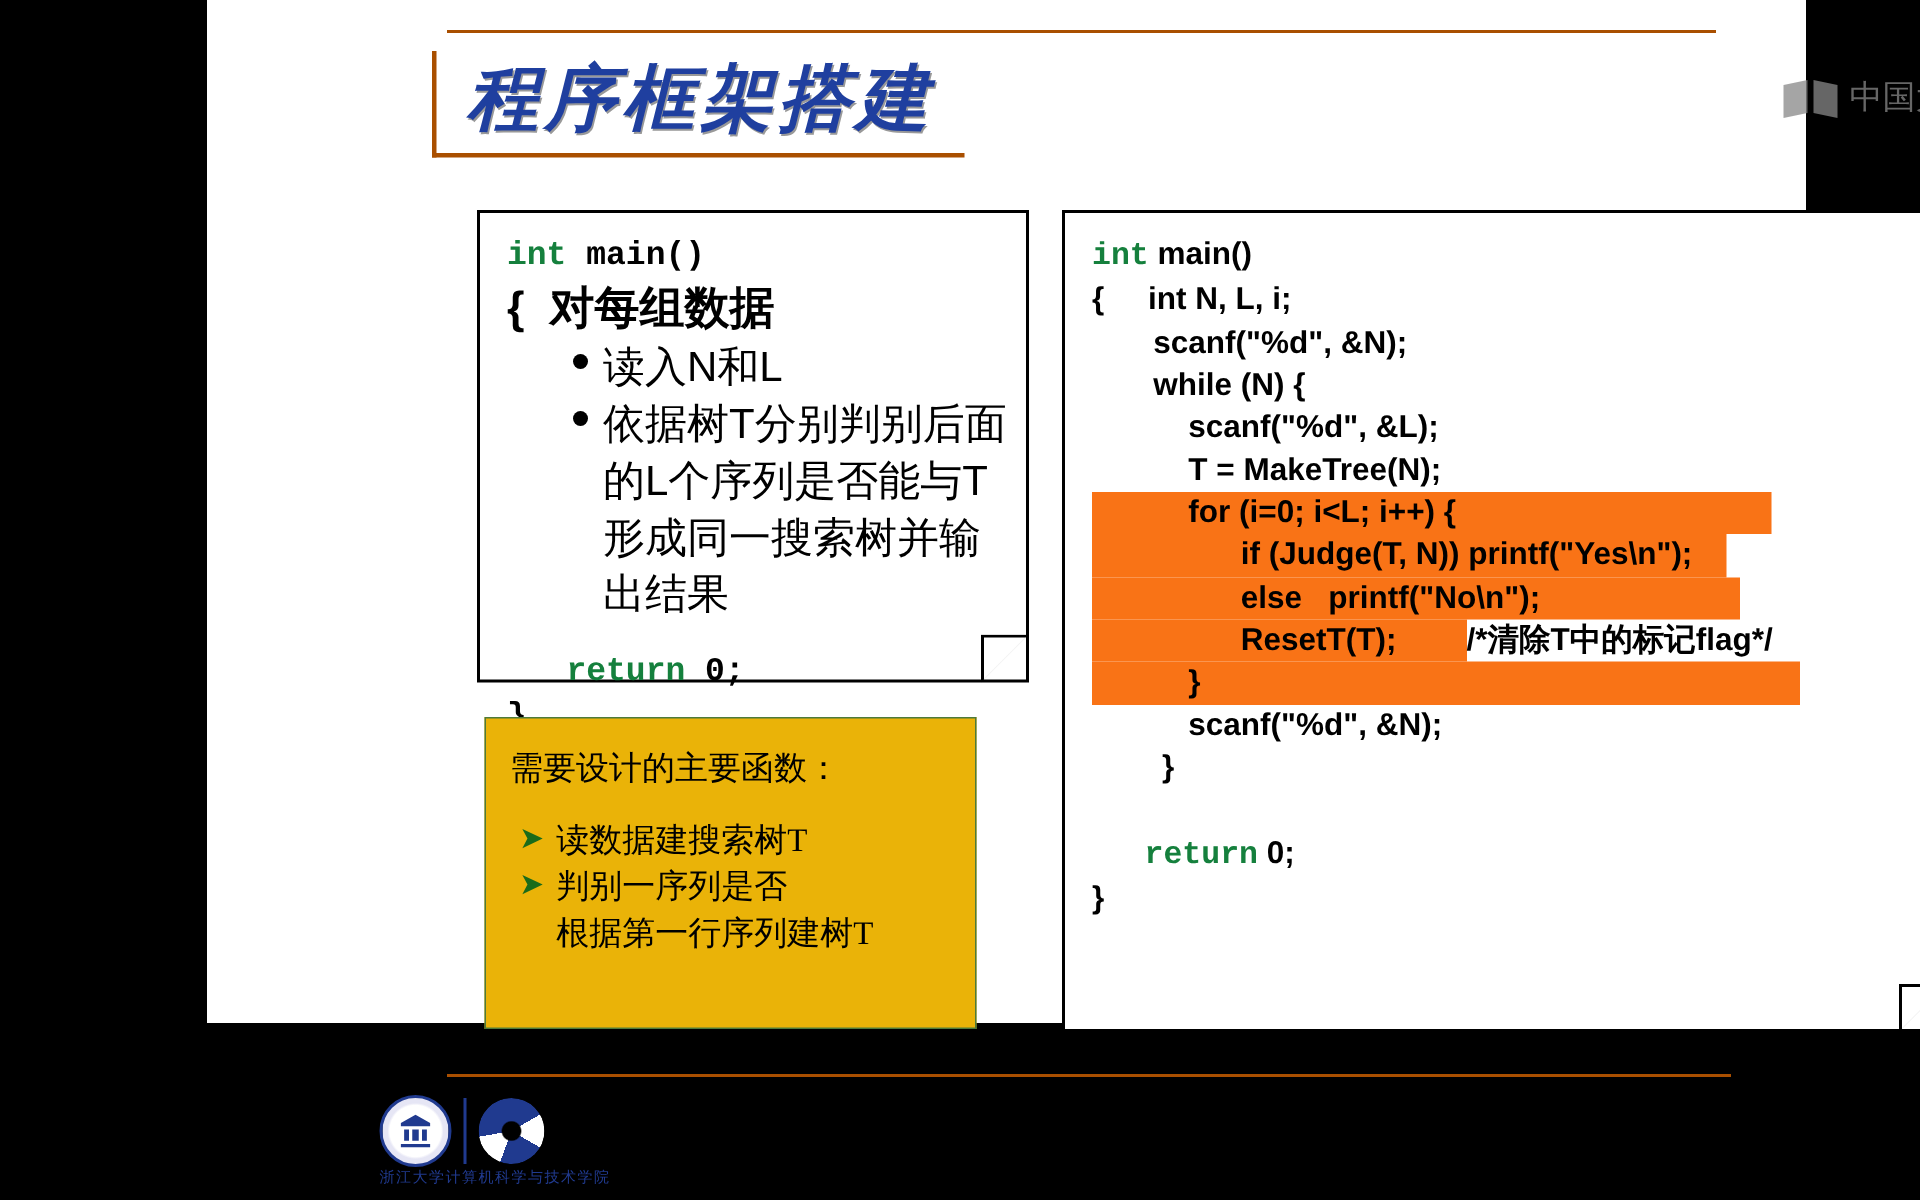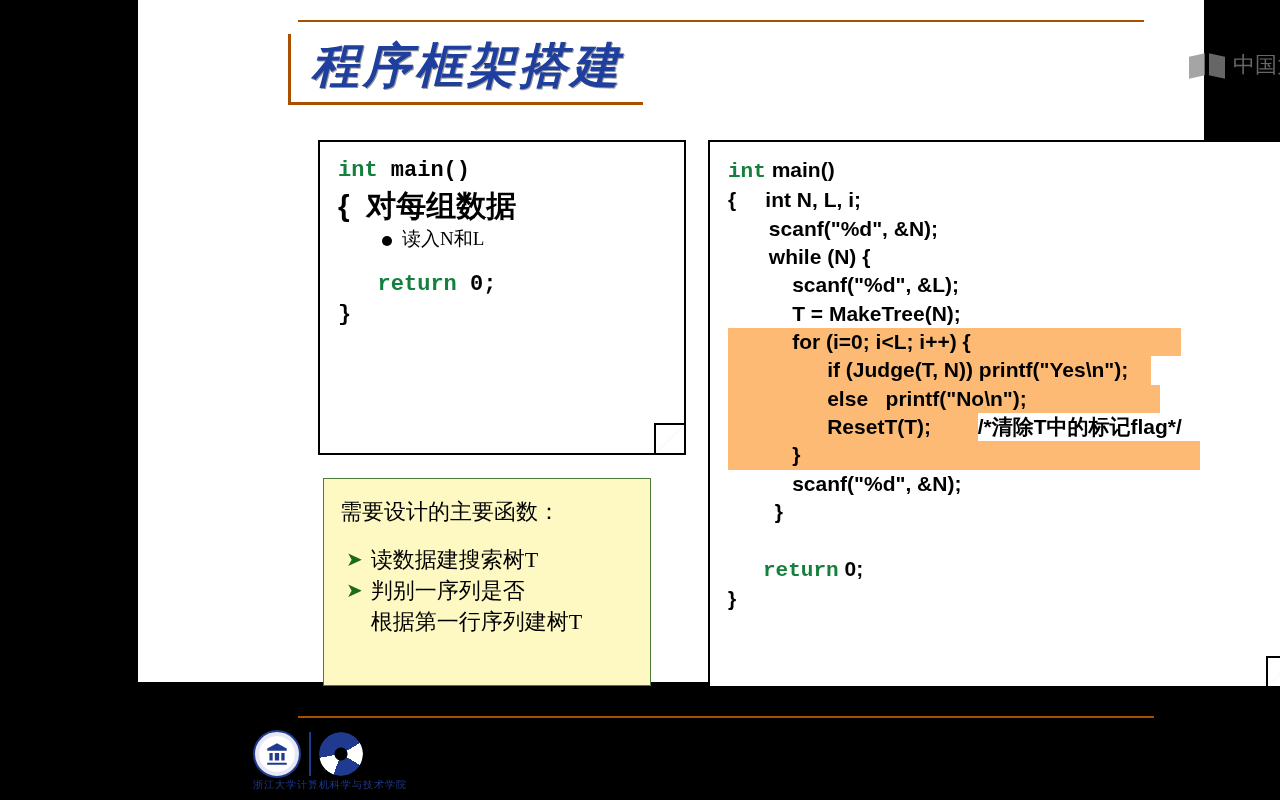--- a/index.html
+++ b/index.html
@@ -75,35 +75,35 @@
     position:absolute; right:-2px; bottom:-2px; width:28px; height:28px;
     background:linear-gradient(135deg,#fff 48%, #ddd 52%);
     border:2px solid #000;
     clip-path: polygon(0 100%, 100% 0, 0 0);
   }
 
   .box-left1 { left: 180px; top: 140px; width: 368px; height: 315px; padding: 14px 10px 10px 18px; }
   .box-right { left: 570px; top: 140px; width: 590px; height: 548px; padding: 14px 10px 10px 18px; }
   .box-left2 {
     left: 185px; top: 478px; width: 328px; height: 208px;
-    background: #fef9c3; border: 1.5px solid #4e7a3a;
+    background: #eab308; border: 1.5px solid #4e7a3a;
     padding: 18px 12px 2px 16px;
     box-sizing: border-box;
     position: absolute;
   }
 
   .code { font-family: "Courier New", monospace; font-size: 22px; font-weight: bold; line-height: 1.35; white-space: pre; }
   .code-r { font-family: "Arial", "Microsoft YaHei", sans-serif; font-size: 21px; font-weight: bold; line-height: 1.35; white-space: pre-wrap; }
   .kw { color: #15803d; }
   .cn { font-family: Liberation Sans, sans-serif; font-size: 30px; }
   .bullet { display:flex; align-items:flex-start; margin-left: 44px; }
   .bullet .dot { width:10px; height:10px; background:#000; border-radius:50%; margin-top:10px; margin-right:10px; flex-shrink:0; }
-  .bullet .txt { font-family:Liberation Serif, serif; font-size:19px; line-height:1.35; }
-
-  .hl { background: #fdba74; display: inline-block; text-align: right; }
+  .bullet .txt { font-family:Liberation Sans, sans-serif; font-size:28px; line-height:1.35; }
+
+  .hl { background: #f97316; display: inline-block; text-align: right; }
 
   .green-box { font-size: 22px; }
   .green-box .hd { margin-bottom: 18px; }
   .green-box .arrow-row { display:flex; align-items:flex-start; margin-left:6px; line-height:1.4; }
   .green-box .arrow { color:#1a6b1a; font-size:20px; margin-right:8px; }
 
   .bottom-rule {
     position:absolute; left:160px; right:50px; top:716px; border-top:2px solid #a94f00;
   }
   .footer-logos {
@@ -138,20 +138,24 @@
     <span class="book"></span>
     <span>中国大</span>
   </div>
 
   <div class="box box-left1">
     <div class="code"><span class="kw">int</span><span> main()</span></div>
     <div class="code cn">{  对每组数据</div>
     <div class="bullet">
         <span class="dot"></span>
         <span class="txt"><span>读入N和L</span></span>
+      </div>
+    <div class="bullet">
+        <span class="dot"></span>
+        <span class="txt">依据树T分别判别后面的L个序列是否能与T形成同一搜索树并输出结果</span>
       </div>
     <div style="height:18px"></div>
     <div class="code">   <span class="kw">return</span><span> 0;</span></div>
     <div class="code">}</div>
     <div class="fold2"></div>
   </div>
 
   <div class="box-left2 green-box">
     <div class="hd">需要设计的主要函数：</div>
     <div class="arrow-row">

